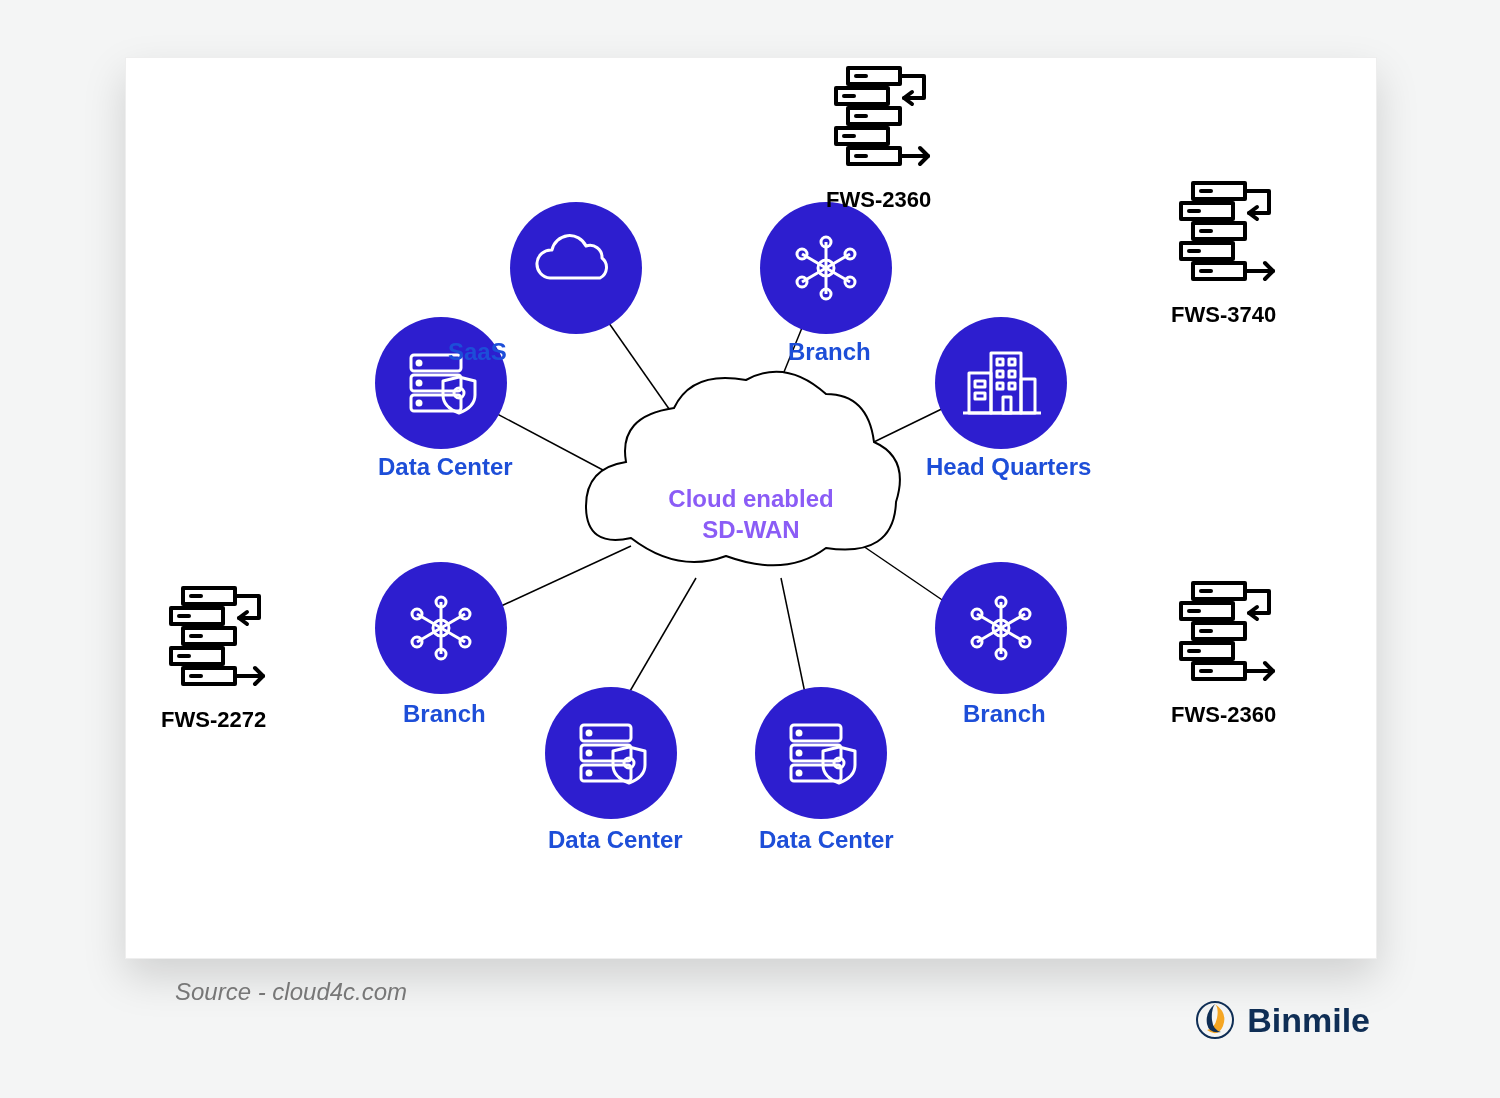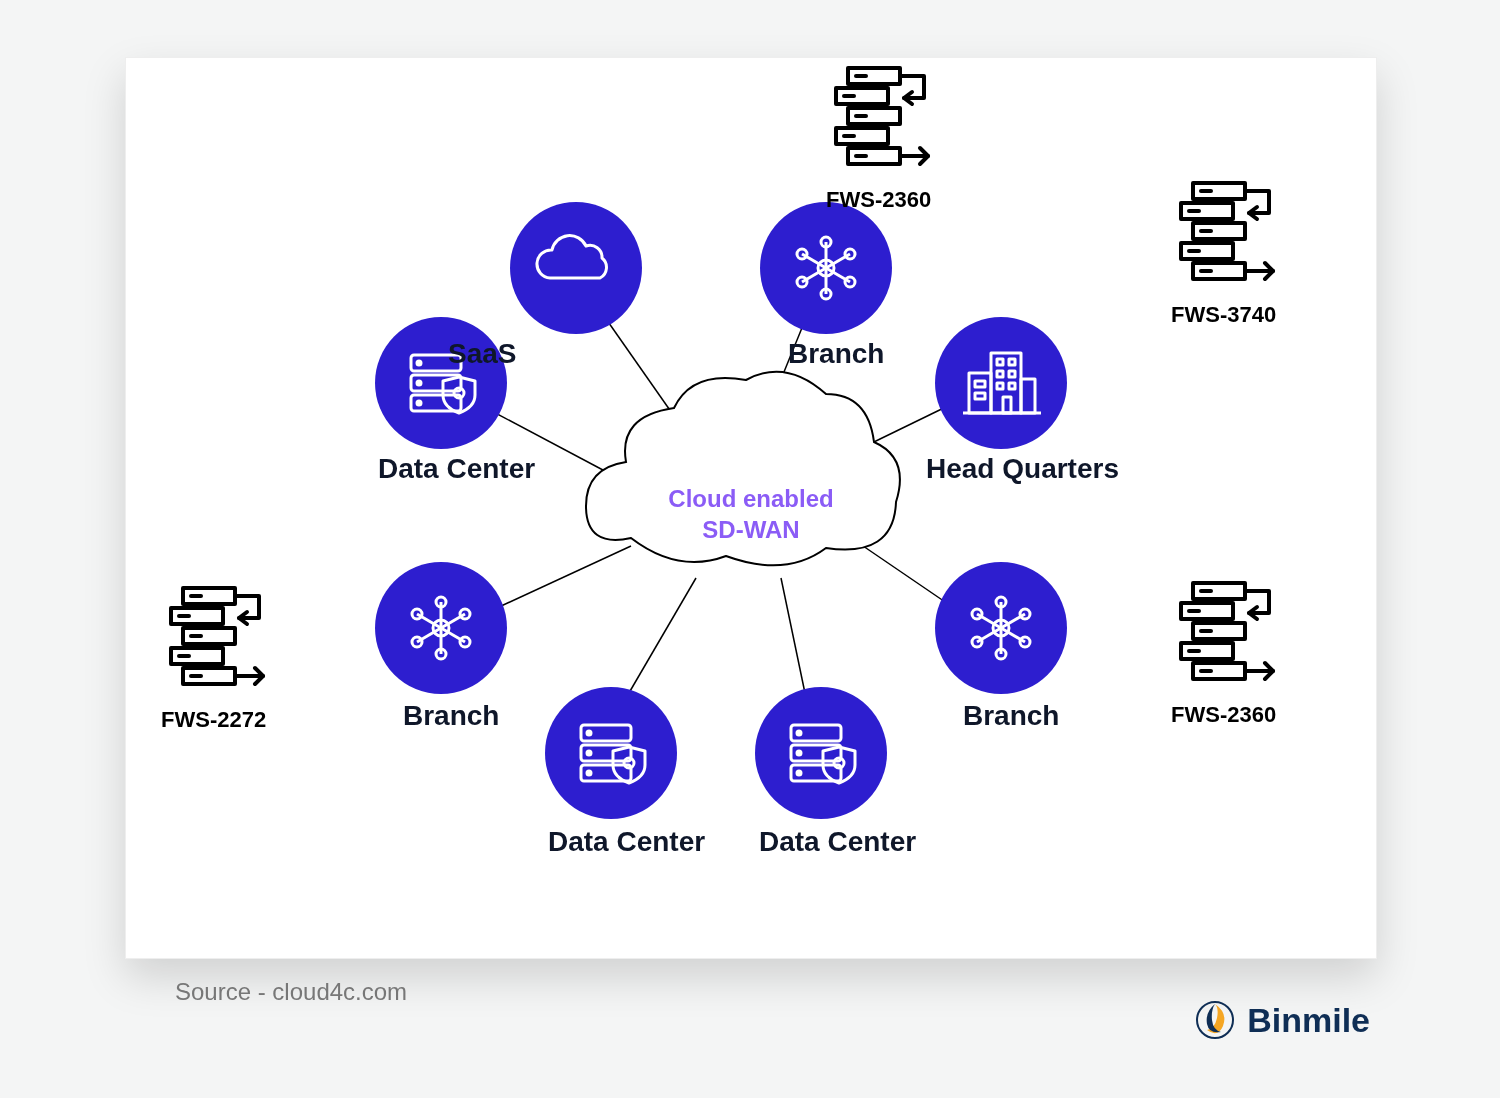--- a/index.html
+++ b/index.html
@@ -22,20 +22,21 @@
     border: 1px solid #eee;
   }
   .stage {
     position: absolute;
     left: 0; top: 0; width: 100%; height: 100%;
   }
   .source {
     position: absolute;
     left: 175px;
     top: 978px;
+    font-style: italic;
     font-size: 24px;
     color: #777;
   }
   .brand {
     position: absolute;
     right: 130px;
     top: 1000px;
     display: flex;
     align-items: flex-end;
     gap: 12px;
@@ -53,23 +54,23 @@
     text-align: center;
     font-size: 24px;
     font-weight: 700;
     color: #8b5cf6;
     line-height: 1.3;
     pointer-events: none;
   }
   .node-label {
     position: absolute;
     text-align: right;
-    font-size: 28px;
-    font-weight: 700;
-    color: #0f172a;
+    font-size: 24px;
+    font-weight: 700;
+    color: #1d4ed8;
     white-space: nowrap;
   }
   .fws-label {
     position: absolute;
     font-size: 22px;
     font-weight: 700;
     color: #000;
     white-space: nowrap;
     margin-top: 16px;
   }

